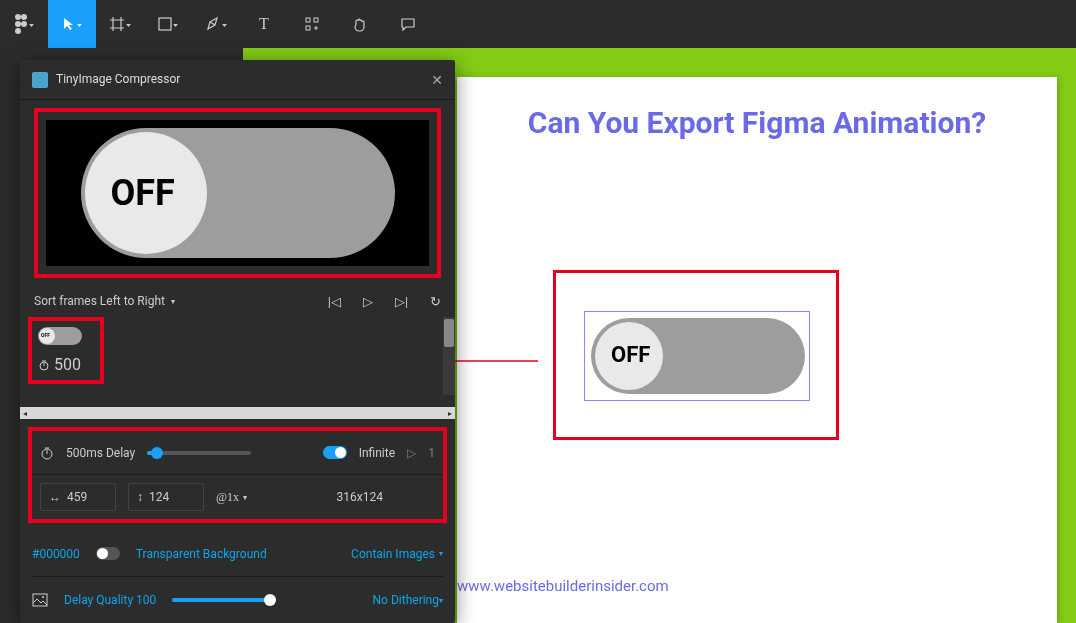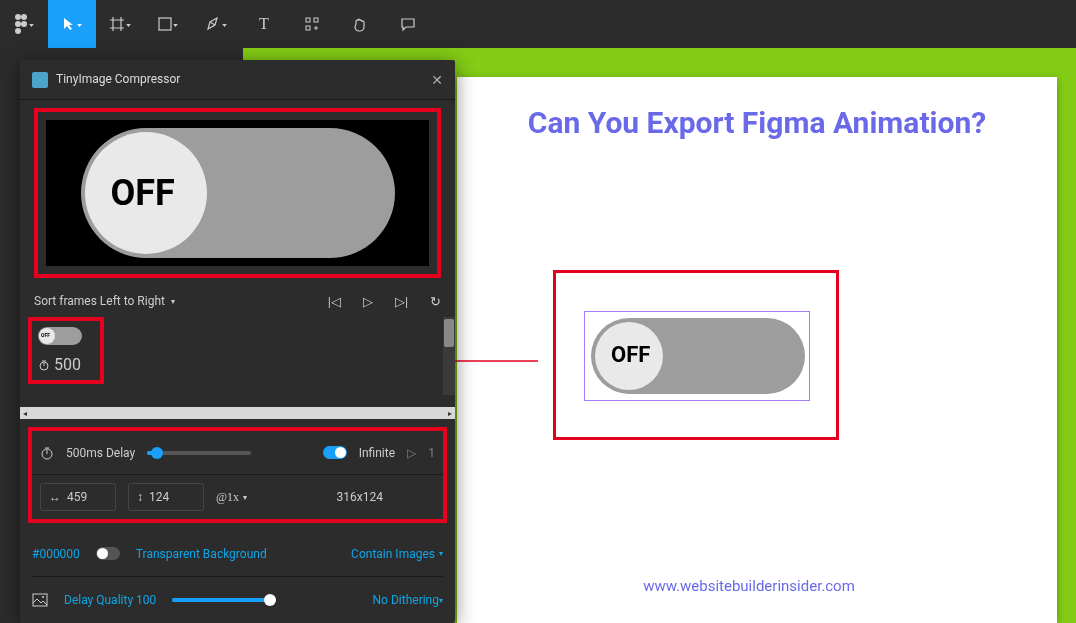--- a/index.html
+++ b/index.html
@@ -56,21 +56,20 @@
 .page p {
   margin: 12px auto 0;
   width: 450px;
   text-align: center;
   font-size: 15px;
   color: #333;
 }
 .footer-link {
   position: absolute;
   bottom: 28px; left: 0; right: 16px;
-  text-align: center;
   color: #6a6ae9;
   font-size: 15px;
 }
 
 
 .canvas-toggle-box {
   position: absolute;
   left: 310px; top: 222px;
   width: 286px; height: 170px;
   border: 3px solid #e6001f;

